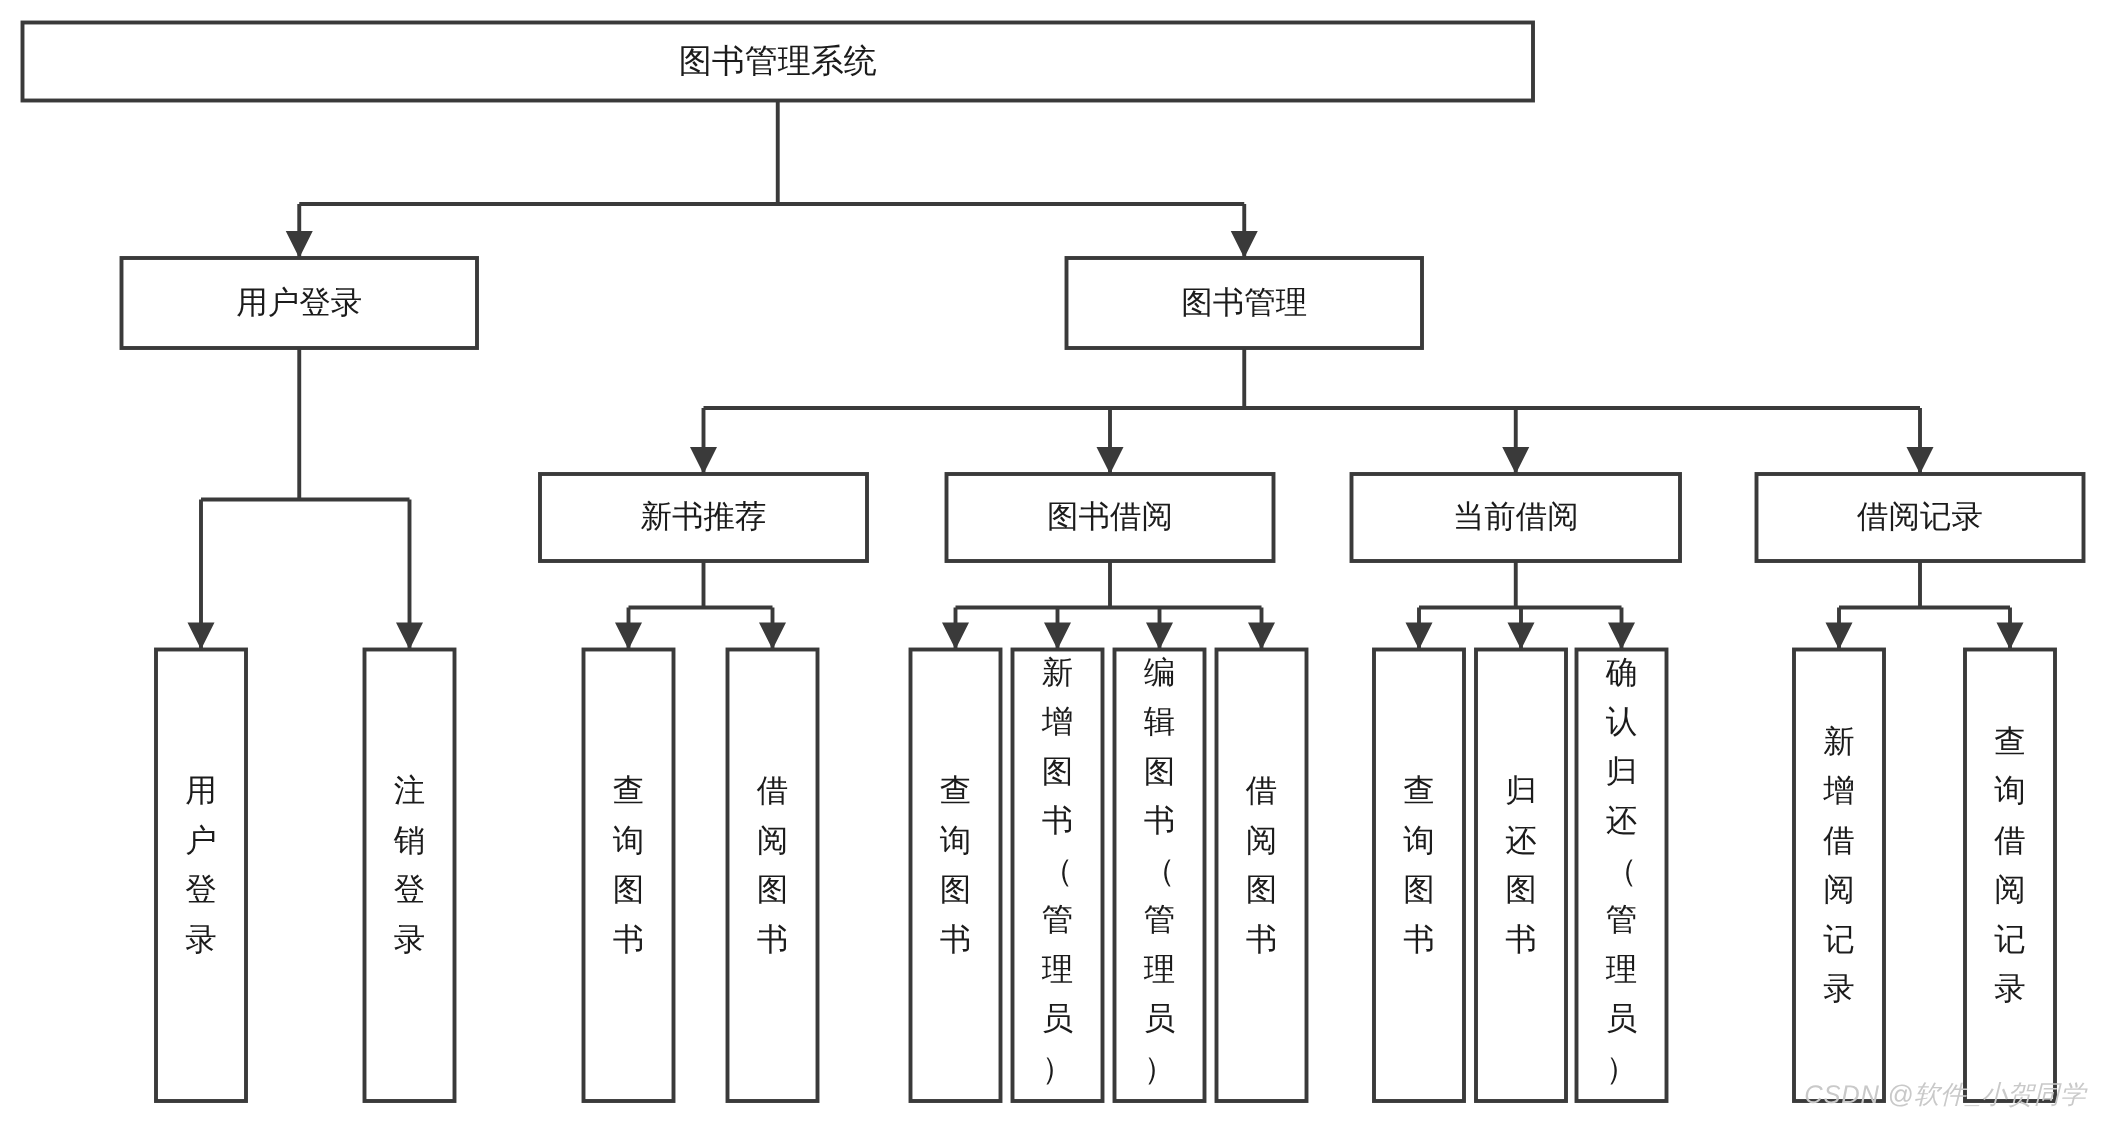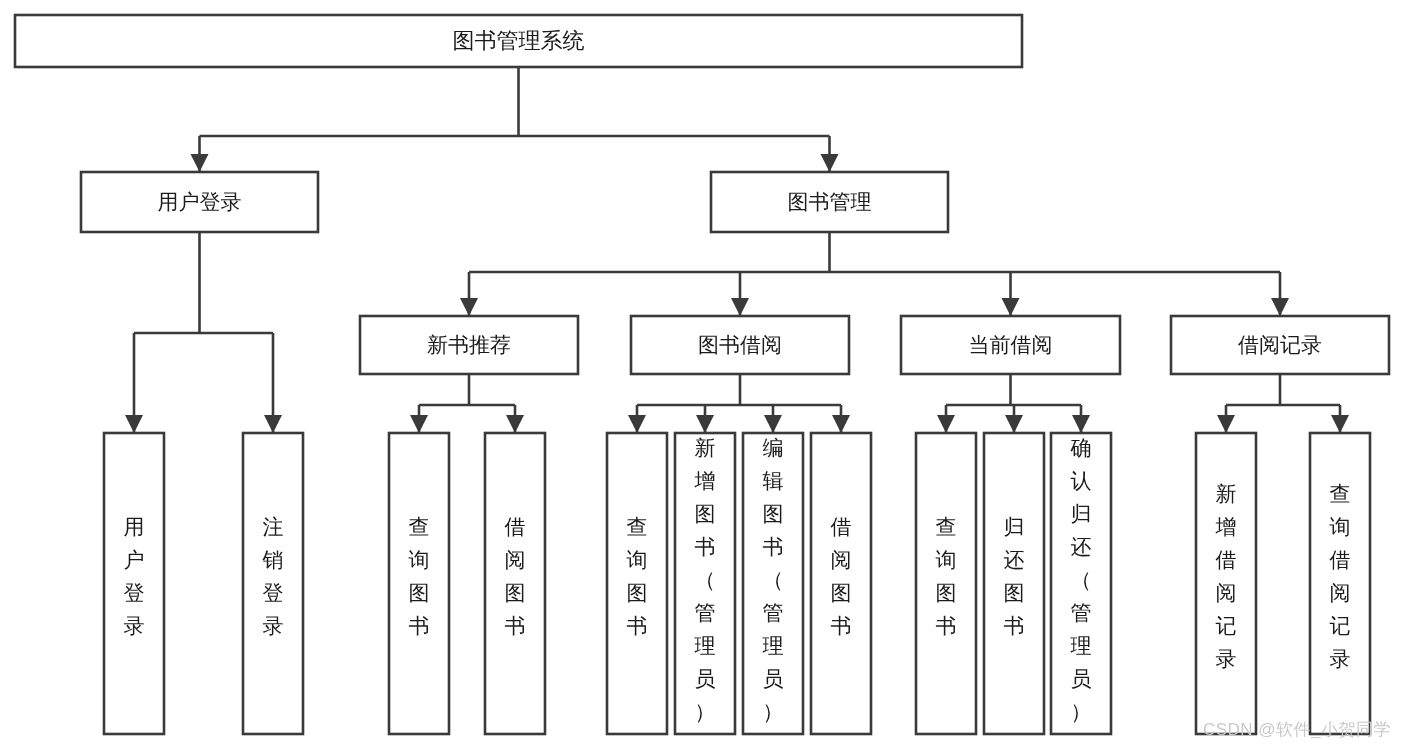--- a/index.html
+++ b/index.html
@@ -62,20 +62,21 @@
   .watermark {
     position: absolute;
     right: 14px;
     bottom: 6px;
     font-family: "Liberation Sans", "DejaVu Sans", sans-serif;
     font-size: 17px;
     color: #c9c9c9;
     letter-spacing: 0.5px;
     white-space: nowrap;
     pointer-events: none;
+    font-style: italic;
   }
 </style>
 </head>
 <body>
 
 <div id="chart-root">
   <svg class="flow" viewBox="0 0 1405 747" xmlns="http://www.w3.org/2000/svg">
     <defs></defs>
     <g id="connectors-layer">
         <line x1="518.5" y1="67" x2="518.5" y2="136" class="connector"></line>

